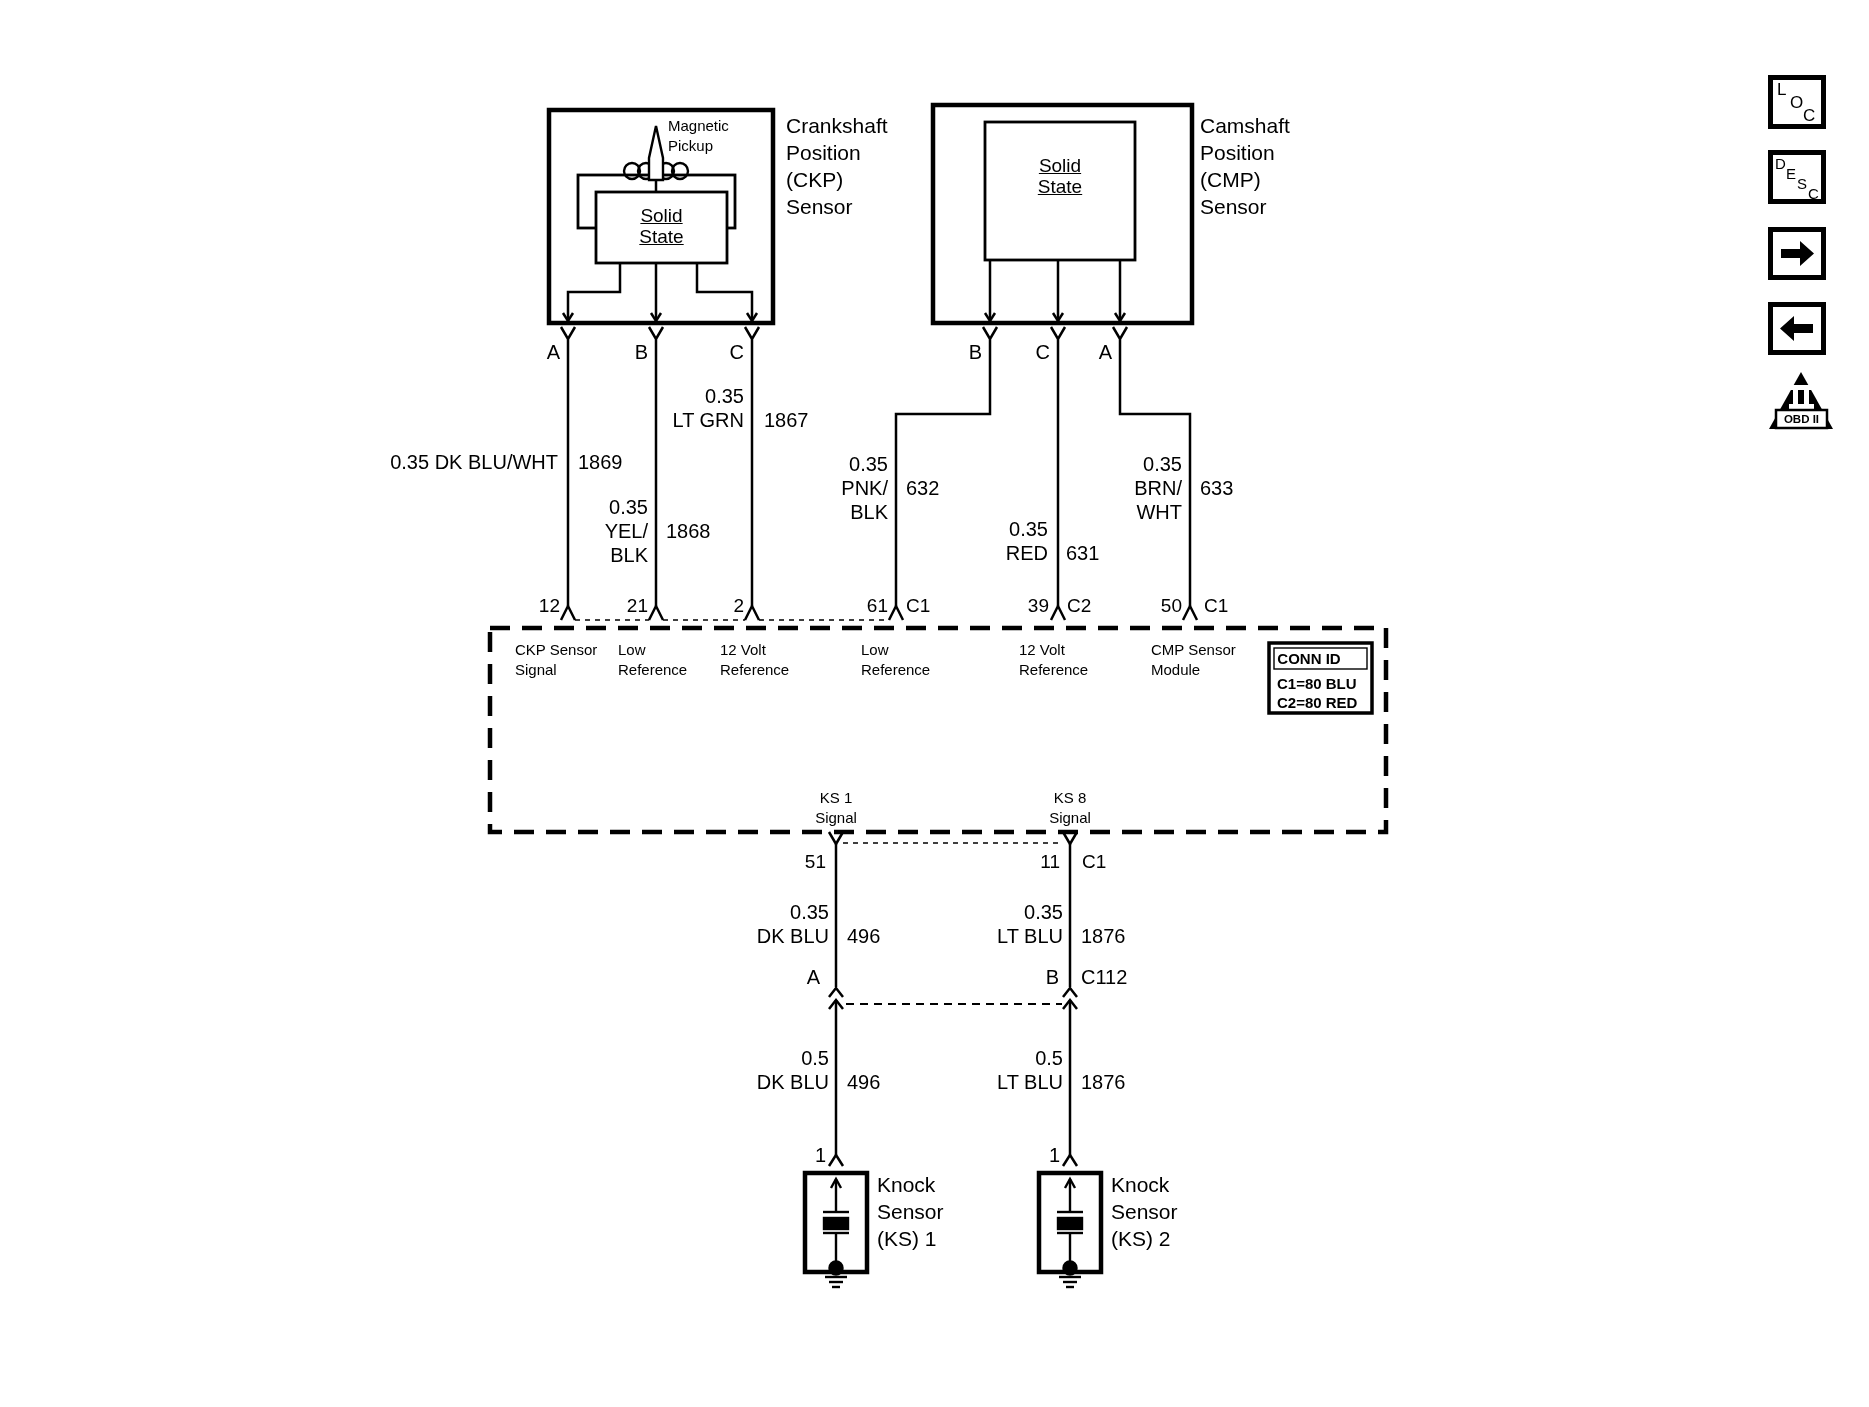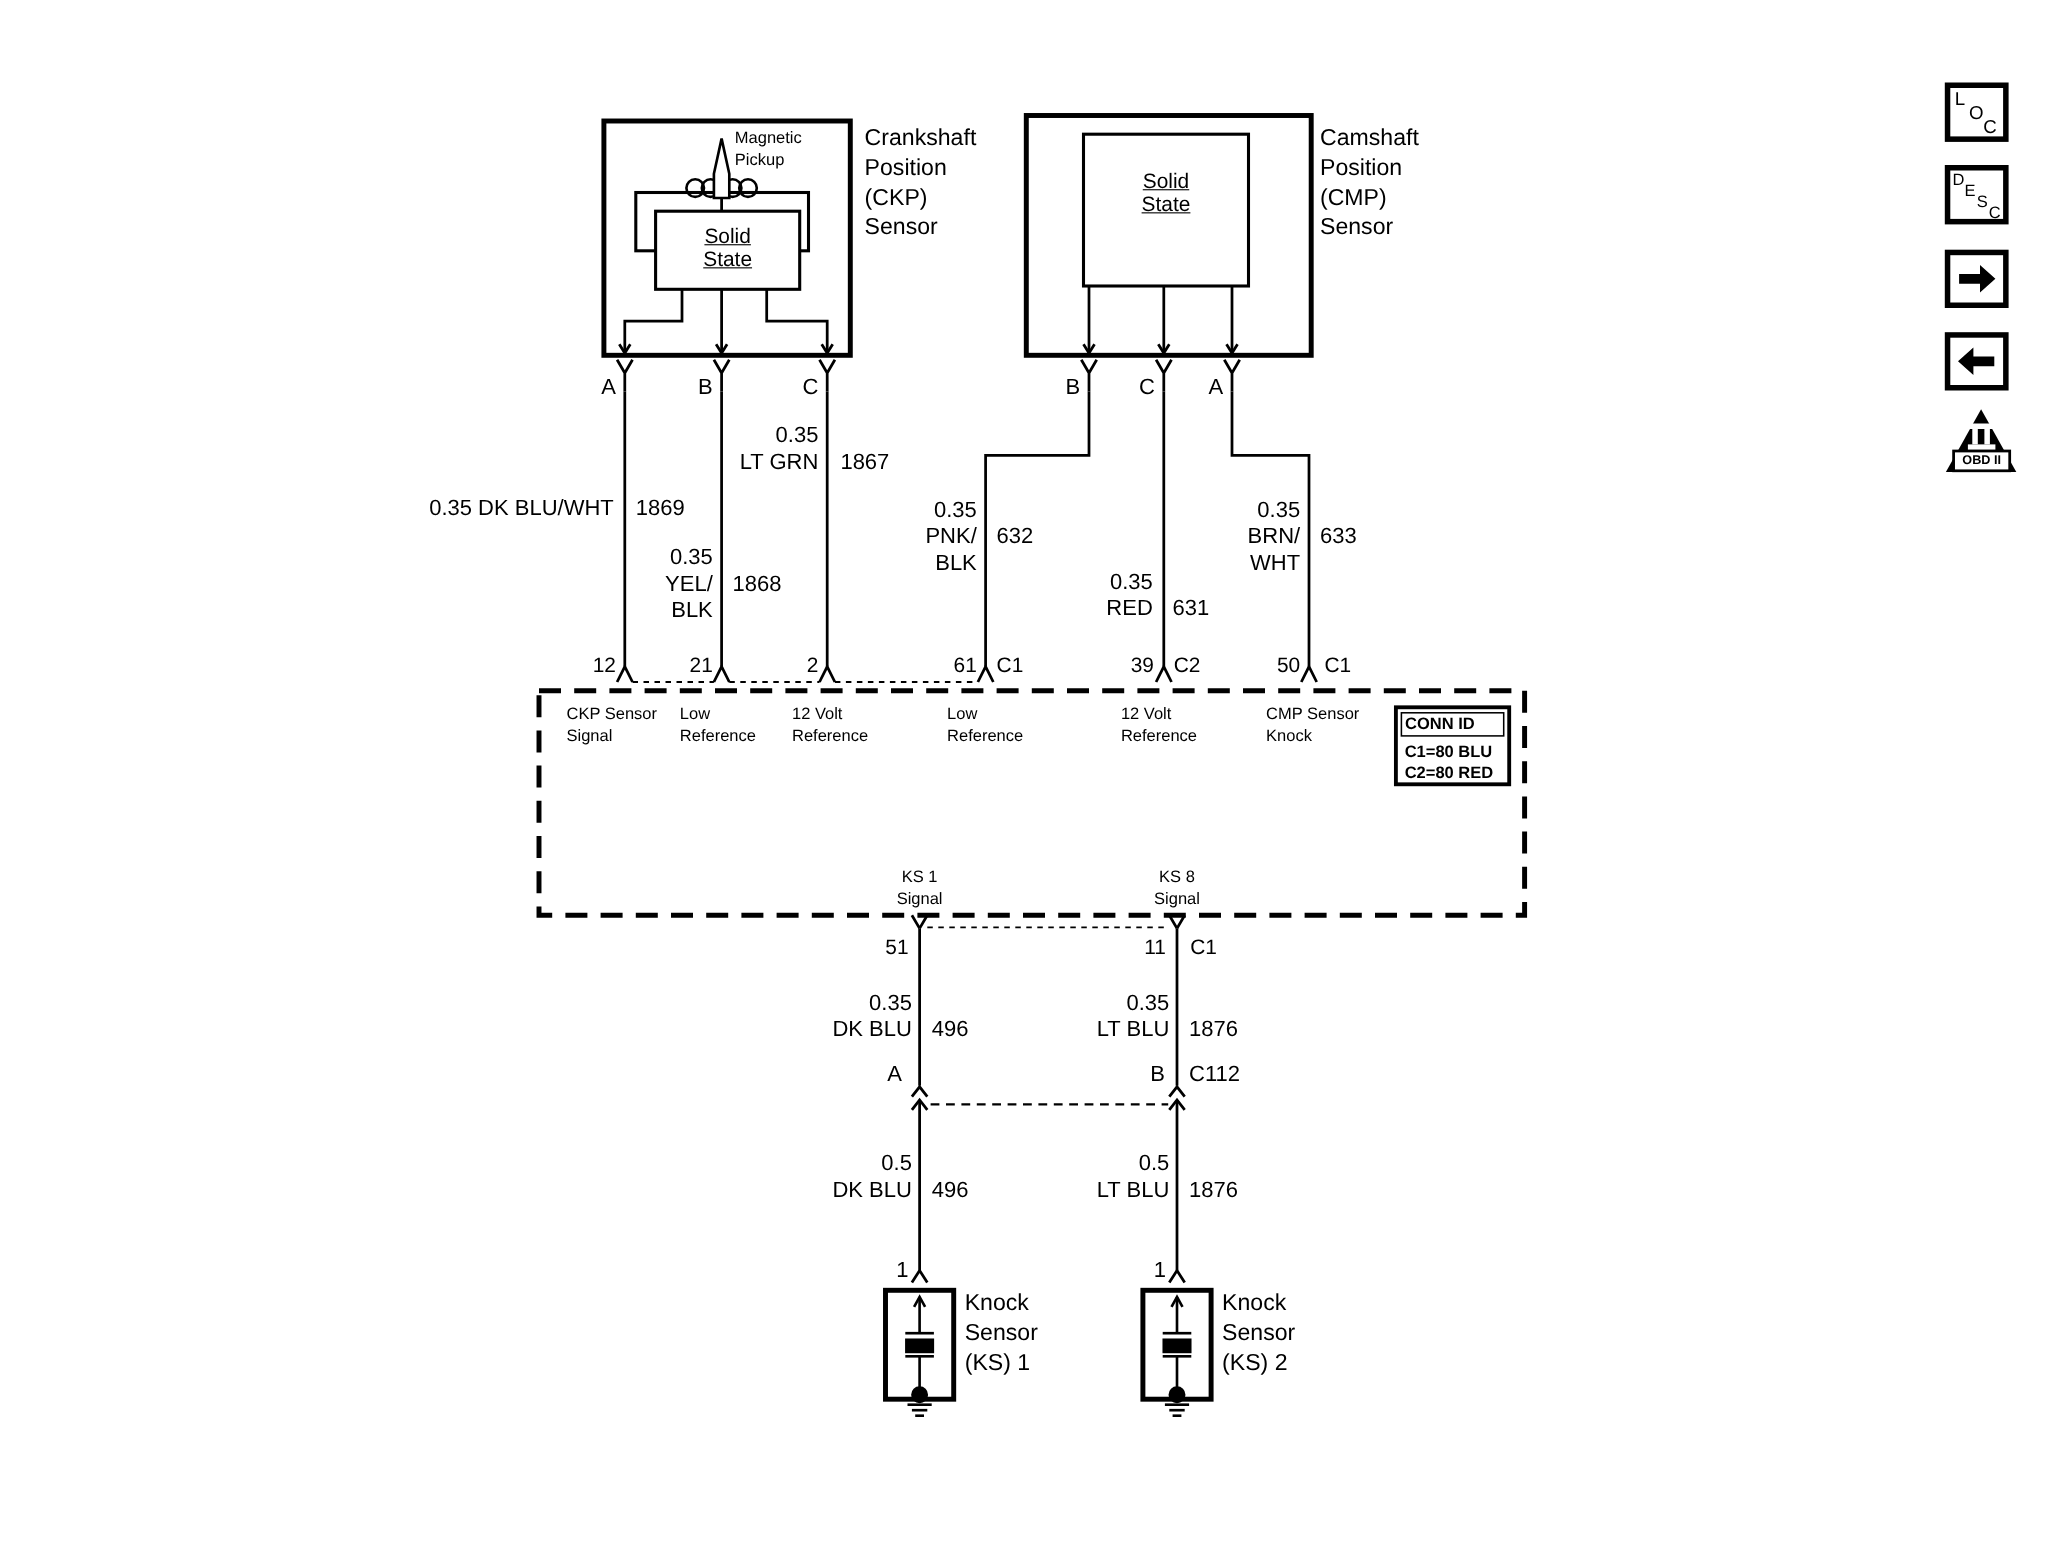--- a/index.html
+++ b/index.html
@@ -217,21 +217,21 @@
 Signal</div>
   <div class="t s15" style="left:618px;top:640px;">Low
 Reference</div>
   <div class="t s15" style="left:720px;top:640px;">12 Volt
 Reference</div>
   <div class="t s15" style="left:861px;top:640px;">Low
 Reference</div>
   <div class="t s15" style="left:1019px;top:640px;">12 Volt
 Reference</div>
   <div class="t s15" style="left:1151px;top:640px;">CMP Sensor
-Knock</div>
+Module</div>
 
   <div class="t s15b ctr" style="left:1269px;top:649px;width:80px;">CONN ID</div>
   <div class="t s15b" style="left:1277px;top:674px;">C1=80 BLU</div>
   <div class="t s15b" style="left:1277px;top:693px;">C2=80 RED</div>
 
 
   <div class="t s15 ctr" style="left:776px;top:788px;width:120px;">KS 1
 Signal</div>
   <div class="t s15 ctr" style="left:1010px;top:788px;width:120px;">KS 8
 Signal</div>

